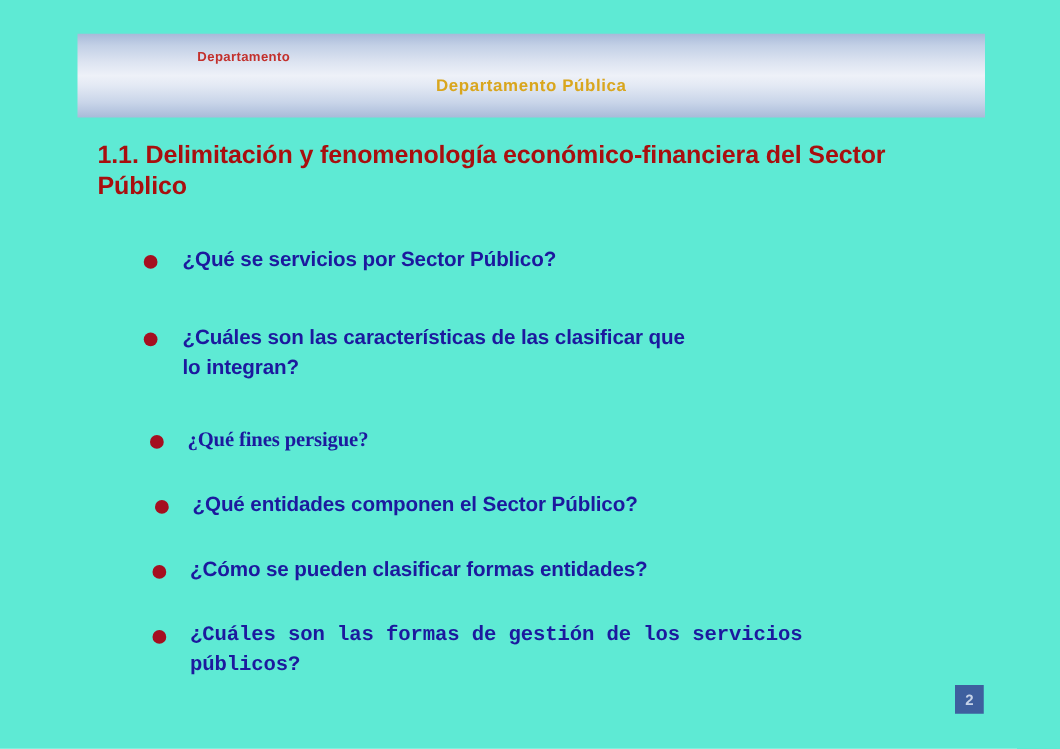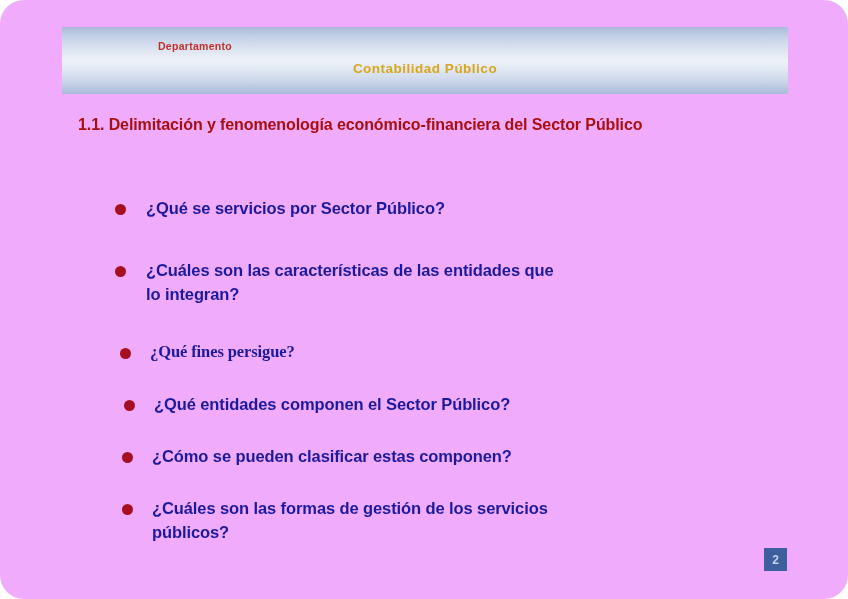--- a/index.html
+++ b/index.html
@@ -14,22 +14,21 @@
     overflow: hidden;
     font-family: "Liberation Sans", sans-serif;
   }
 
   
   #slide {
     position: absolute;
     left: 0; top: 0;
     width: 848px;
     height: 599px;
-    background: #f0abfc;
-    border-radius: 24px;
+    background: #5eead4;
   }
 
   
   #header-band {
     position: absolute;
     left: 62px;
     top: 27px;
     width: 726px;
     height: 67px;
     background: linear-gradient(to bottom,
@@ -98,21 +97,21 @@
   }
   .logo-sub span { display: block; }
 
   
   #slide-title {
     position: absolute;
     left: 78px;
     top: 112px;
     width: 700px;
     color: #a80f0f;
-    font-size: 16px;
+    font-size: 20px;
     font-weight: bold;
     line-height: 25px;
     letter-spacing: -0.1px;
   }
 
   
   #bullet-list {
     position: absolute;
     left: 0;
     top: 196px;
@@ -149,21 +148,21 @@
   .bi2 .bullet-dot { left: 120px; top: 152px; }
   .bi2 .bullet-text { left: 150px; top: 144px; width: 640px; font-family: Liberation Serif, serif; }
 
   .bi3 .bullet-dot { left: 124px; top: 204px; }
   .bi3 .bullet-text { left: 154px; top: 196px; width: 640px; }
 
   .bi4 .bullet-dot { left: 122px; top: 256px; }
   .bi4 .bullet-text { left: 152px; top: 248px; width: 640px; }
 
   .bi5 .bullet-dot { left: 122px; top: 308px; }
-  .bi5 .bullet-text { left: 152px; top: 300px; width: 560px; }
+  .bi5 .bullet-text { left: 152px; top: 300px; width: 560px; font-family: Liberation Mono, monospace; }
 
   
   #page-number {
     position: absolute;
     left: 764px;
     top: 548px;
     width: 23px;
     height: 23px;
     background: #3e5f9e;
     color: #c6d2e8;
@@ -178,52 +177,52 @@
 <body>
 
 <div id="slide">
 
   <div id="header-band">
 
     <div class="dept-block">
       <span class="dept-line1">Departamento</span>
     </div>
 
-    <div class="header-title">Contabilidad Público</div>
+    <div class="header-title">Departamento Pública</div>
 
   </div>
 
   <div id="slide-title">1.1. Delimitación y fenomenología económico-financiera del Sector Público</div>
 
   <div id="bullet-list">
 
     <div class="bullet-item bi0">
       <span class="bullet-dot"></span>
       <span class="bullet-text">¿Qué se servicios por Sector Público?</span>
     </div>
 
     <div class="bullet-item bi1">
       <span class="bullet-dot"></span>
-      <span class="bullet-text">¿Cuáles son las características de las entidades que
+      <span class="bullet-text">¿Cuáles son las características de las clasificar que
 lo integran?</span>
     </div>
 
     <div class="bullet-item bi2">
       <span class="bullet-dot"></span>
       <span class="bullet-text">¿Qué fines persigue?</span>
     </div>
 
     <div class="bullet-item bi3">
       <span class="bullet-dot"></span>
       <span class="bullet-text">¿Qué entidades componen el Sector Público?</span>
     </div>
 
     <div class="bullet-item bi4">
       <span class="bullet-dot"></span>
-      <span class="bullet-text">¿Cómo se pueden clasificar estas componen?</span>
+      <span class="bullet-text">¿Cómo se pueden clasificar formas entidades?</span>
     </div>
 
     <div class="bullet-item bi5">
       <span class="bullet-dot"></span>
       <span class="bullet-text">¿Cuáles son las formas de gestión de los servicios
 públicos?</span>
     </div>
   </div>
 
   <div id="page-number">2</div>

